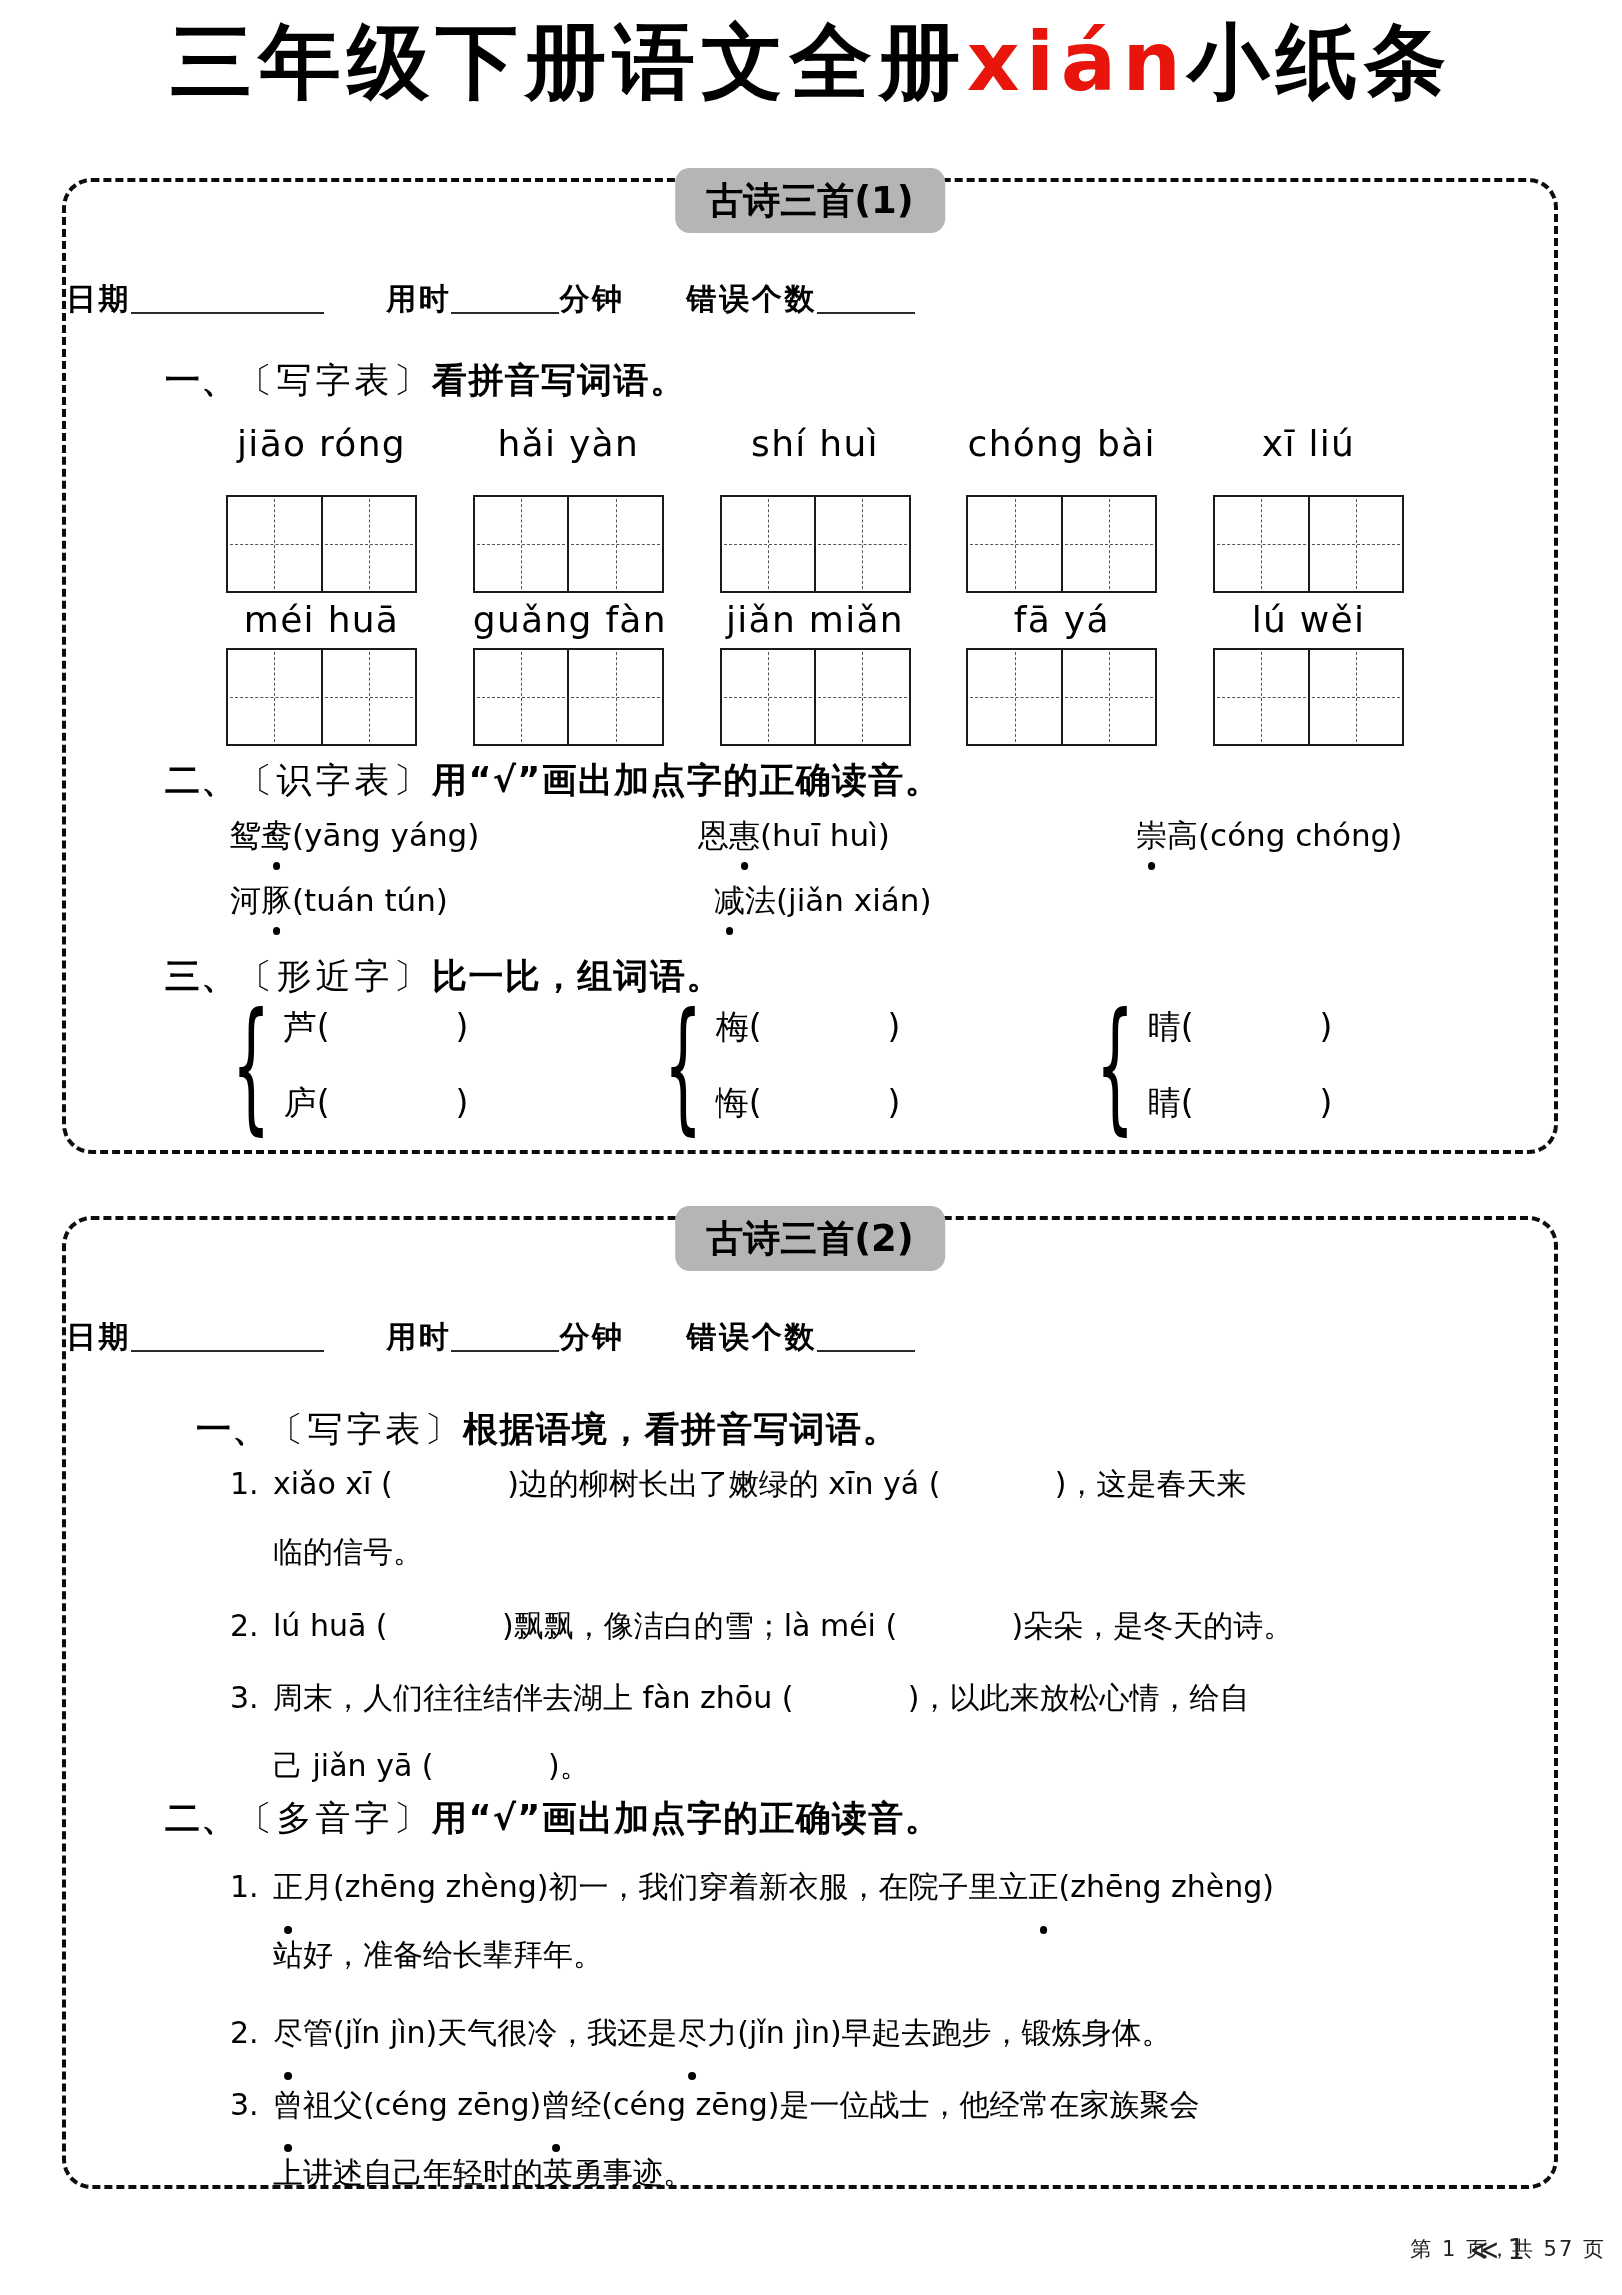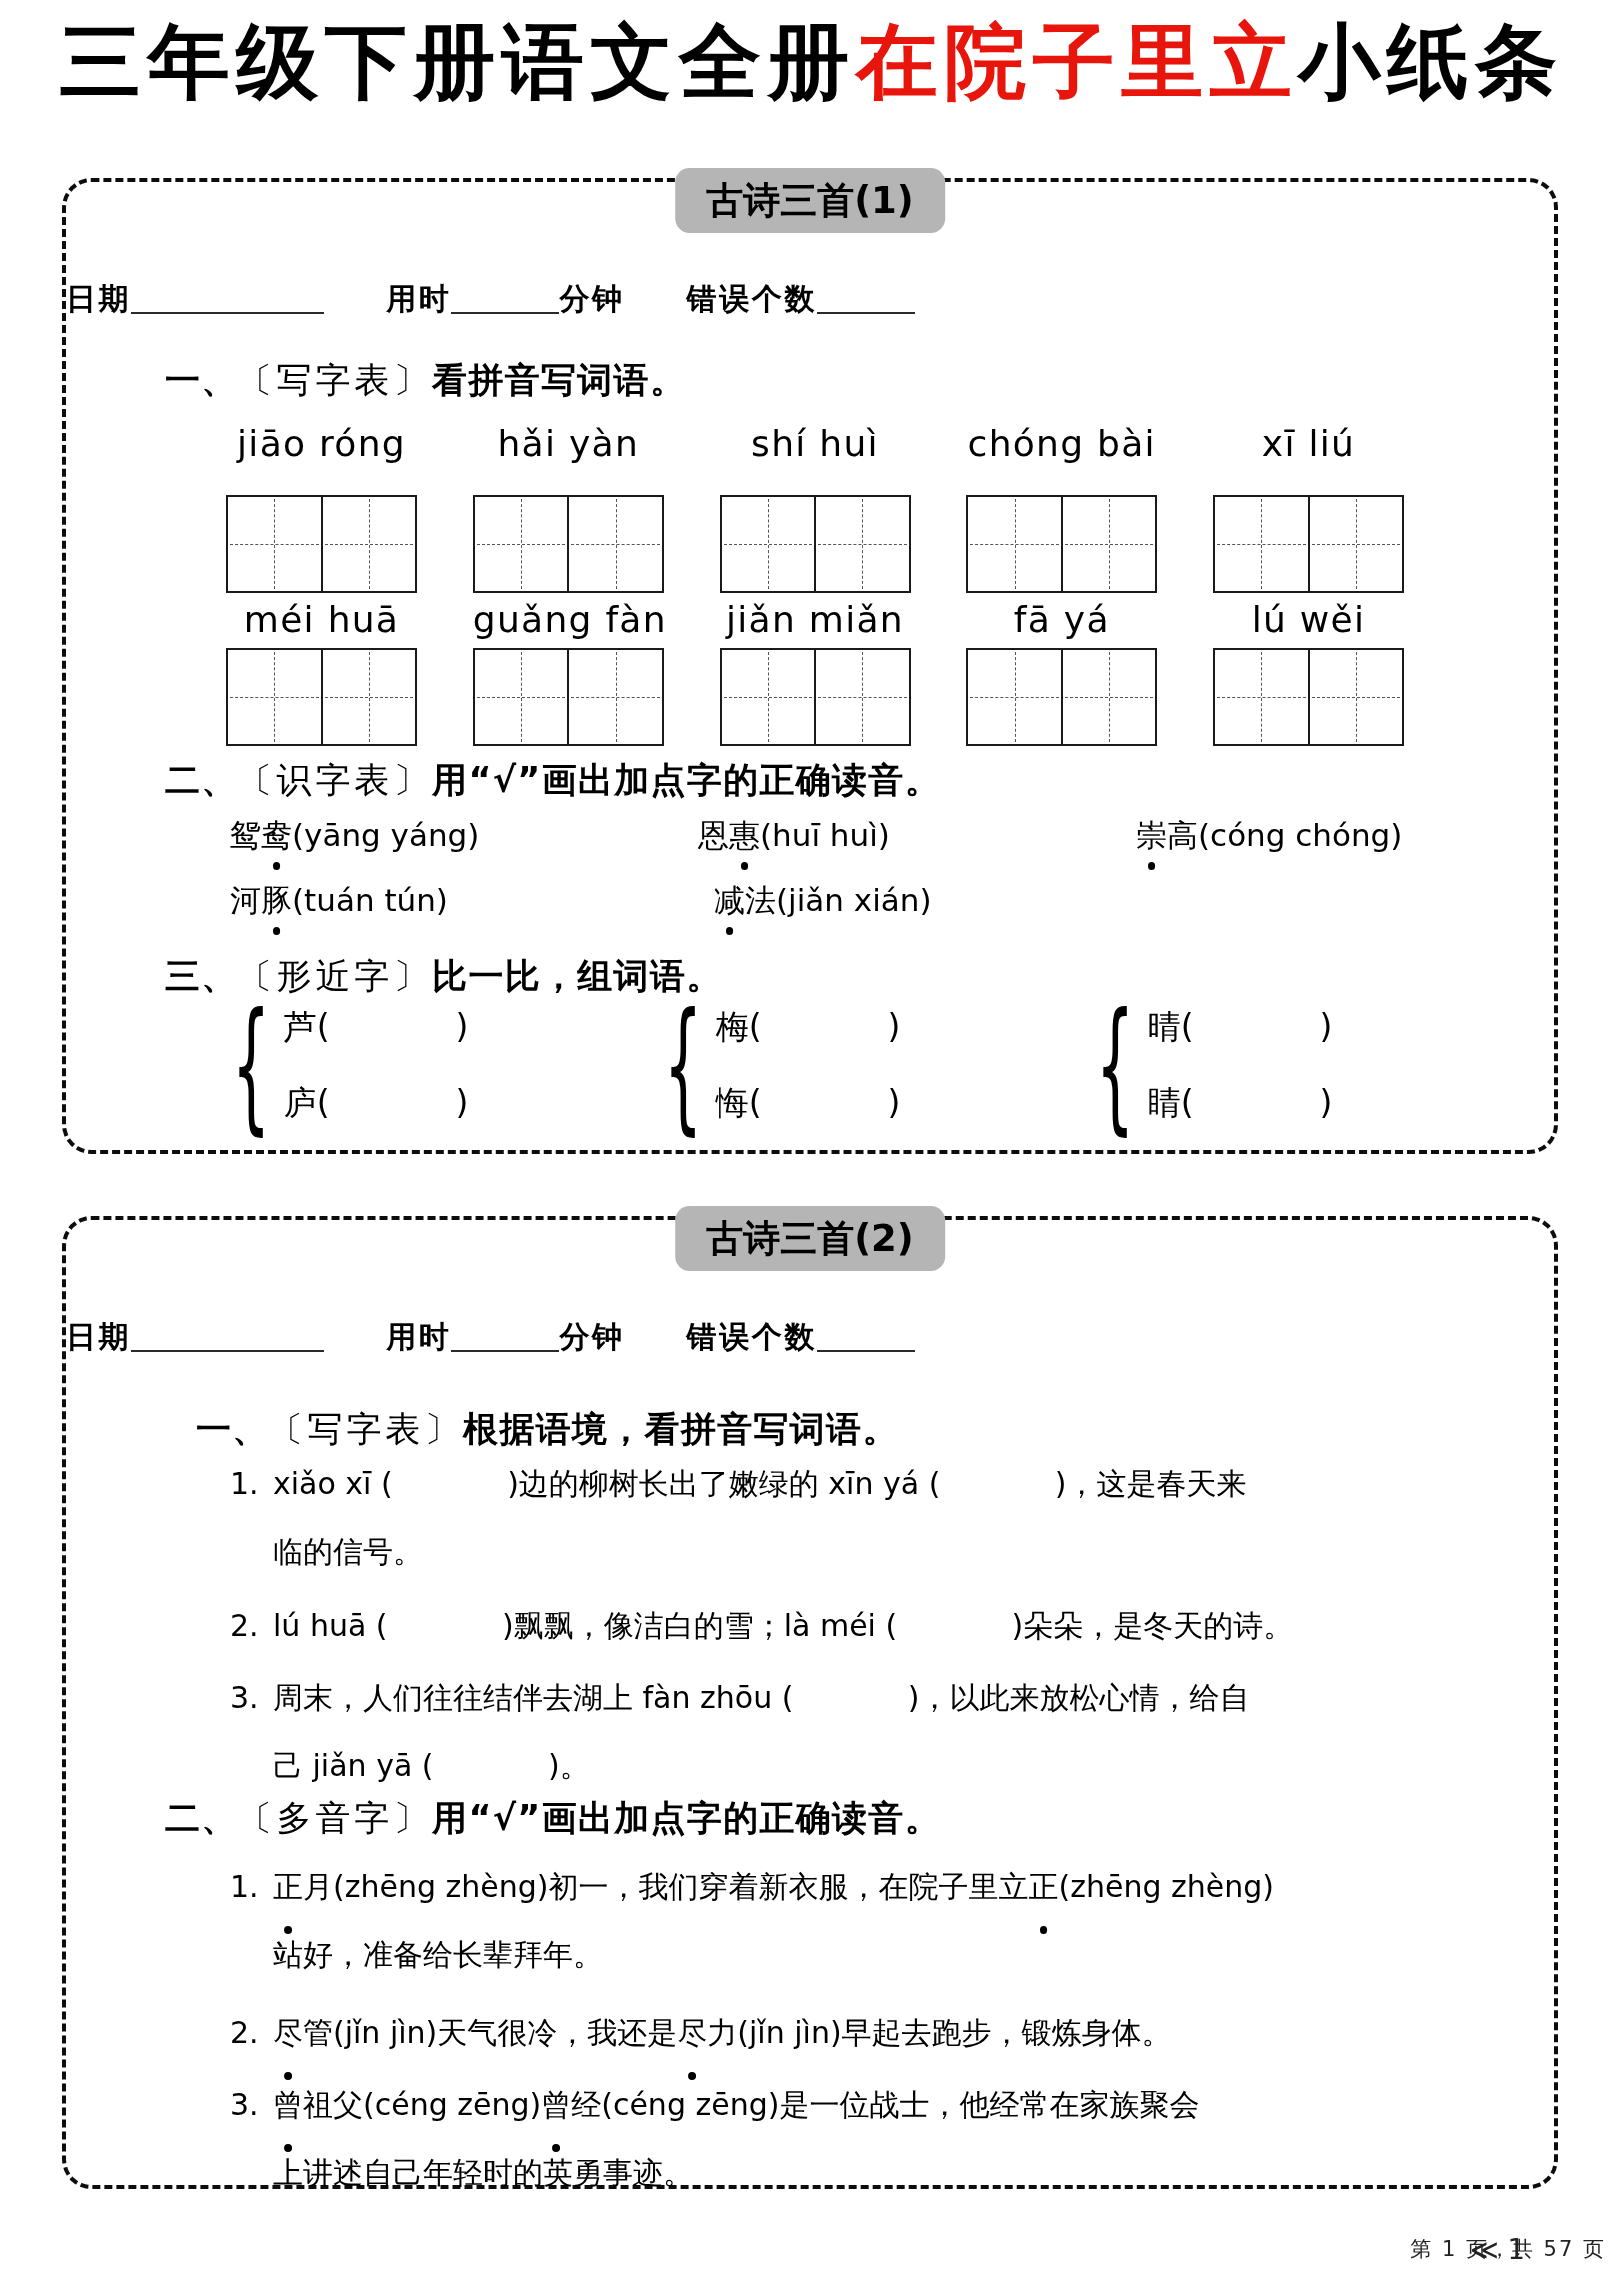--- a/index.html
+++ b/index.html
@@ -80,21 +80,21 @@
 
   
   .footer-center{position:absolute;top:2235px;left:0;right:17px;text-align:right;font-size:21px;color:#222;letter-spacing:2px;}
   .footer-right{position:absolute;top:2233px;right:98px;font-size:27.5px;color:#222;}
 </style>
 </head>
 <body>
 
 <div class="page">
 
-  <h1 class="title"><span>三年级下册语文全册</span><span class="red">在院子里立</span><span>小纸条</span></h1>
+  <h1 class="title"><span>三年级下册语文全册</span><span class="red">xián</span><span>小纸条</span></h1>
 
   <section class="card card1">
     <div class="chip">古诗三首(1)</div>
 
     <div class="meta">
       <span>日期</span>
       <span class="uline u-date"></span>
       <span class="gap-l">用时</span>
       <span class="uline u-time"></span>
       <span>分钟</span>

